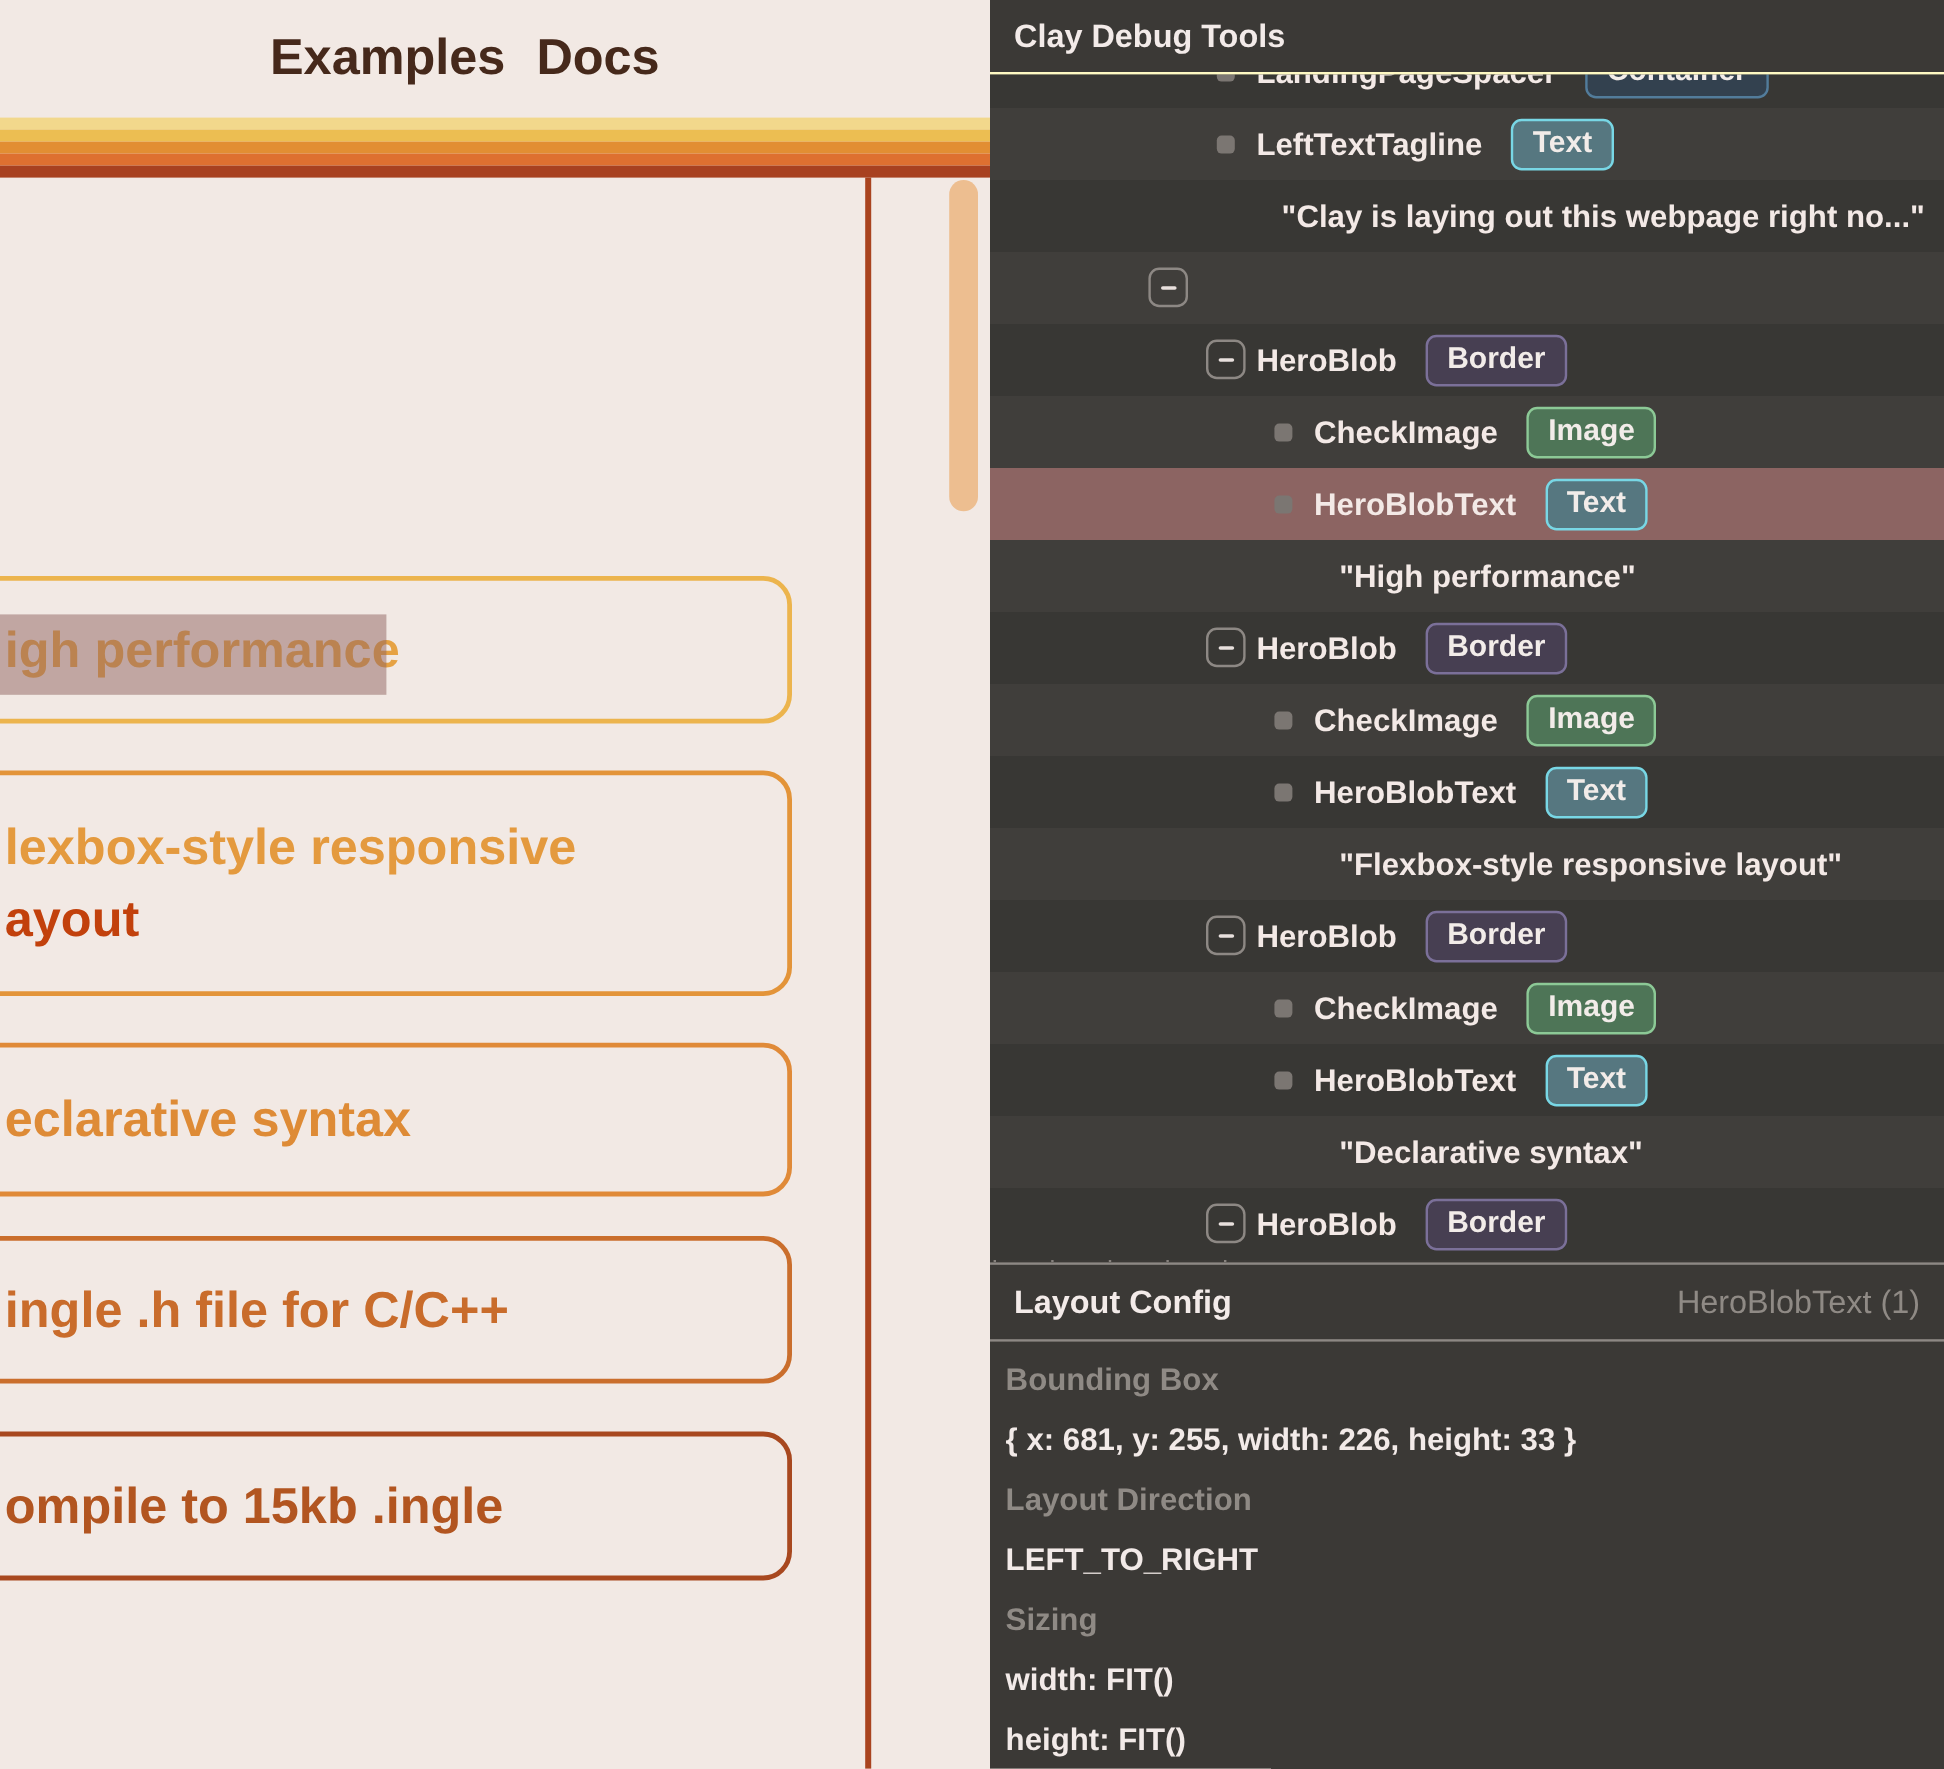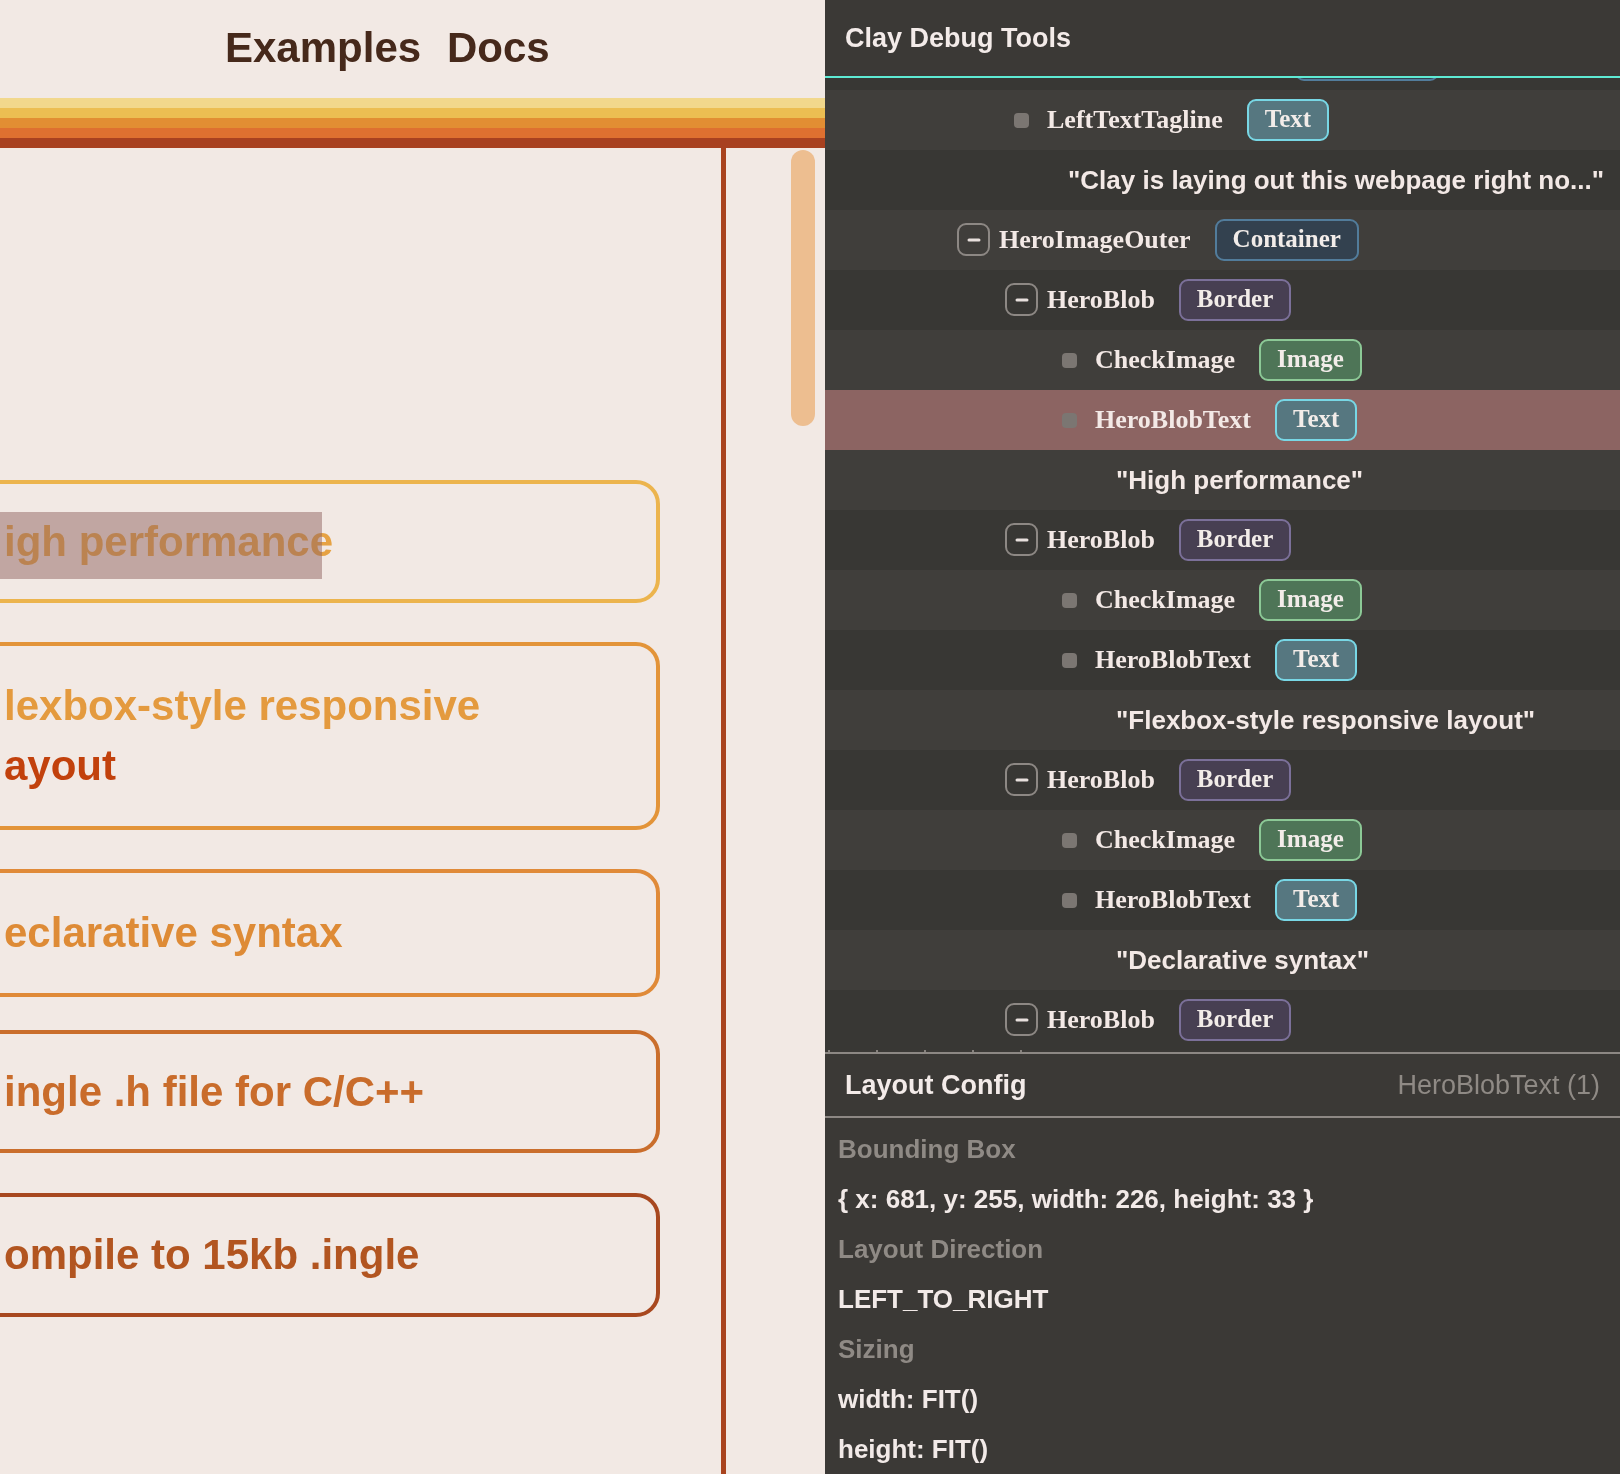--- a/index.html
+++ b/index.html
@@ -26,22 +26,22 @@
                  display:flex; flex-direction:column; justify-content:center; padding-left:30px; }
   .feature-line { font-size:42px; font-weight:700; line-height:60px; white-space:nowrap; }
 
   #selection-highlight { position:absolute; left:0; top:512px; width:322px; height:67px;
                          background:rgba(143,99,95,0.50); }
 
   
   #panel { position:absolute; left:825px; top:0; width:795px; height:1474px;
            background:#3b3936; color:#f3eae6; }
 
-  #panel-titlebar { position:absolute; left:0; top:0; width:795px; height:78px;
-                    background:#3b3936; border-bottom:2px solid #5eead4; z-index:5;
+  #panel-titlebar { position:absolute; left:0; top:0; width:795px; height:62px;
+                    background:#3b3936; border-bottom:2px solid #fef9c3; z-index:5;
                     display:flex; align-items:center; }
   #panel-title { margin-left:20px; font-size:27px; font-weight:700; color:#f3ebe9; }
   #panel-close { position:absolute; right:17px; top:12px; width:38px; height:38px;
                  background:#5c372f; border:3px solid #e5543c; border-radius:10px;
                  color:#f5eeec; font-size:21px; font-weight:700;
                  display:flex; align-items:center; justify-content:center; cursor:pointer; }
 
   #tree { position:absolute; left:0; top:0; width:795px; height:1052px; overflow:hidden; }
   .guide { position:absolute; width:2px; background:#87827e; z-index:1; }
 
@@ -50,21 +50,21 @@
   .row-light { background:#403e3b; }
   .row-selected { background:#8c6462; }
 
   .collapse-btn { position:absolute; top:13px; width:33px; height:33px; border:2px solid #8d8884;
                   border-radius:9px; background:transparent; cursor:pointer; }
   .collapse-btn .minus { position:absolute; left:50%; top:50%; width:13px; height:3px;
                          transform:translate(-50%,-50%); background:#e8e0dd; border-radius:2px; }
   .leaf-bullet { position:absolute; top:23px; width:15px; height:15px; border-radius:4px; background:#7b7672; }
 
   .el-name { position:absolute; top:0; height:60px; display:flex; align-items:center;
-             font-size:26px; font-weight:700; color:#f3e9e6; white-space:nowrap;font-family:Liberation Serif, serif; }
+             font-size:26px; font-weight:700; color:#f3e9e6; white-space:nowrap; }
   .badge { display:inline-block; margin-left:24px; padding:4px 16px 6px 16px; border-radius:9px;
            border:2px solid; font-size:25px; font-weight:700; color:#f2ece9; }
   .string-row { position:absolute; top:0; height:60px; display:flex; align-items:center;
                 font-size:26px; font-weight:600; color:#f3e9e6; white-space:nowrap; }
 
   #config-header { position:absolute; left:0; top:1052px; width:795px; height:66px; background:#3b3936;
                    border-top:2px solid #8d8884; border-bottom:2px solid #8d8884;
                    display:flex; align-items:center; justify-content:space-between; z-index:4; }
   #config-title { margin-left:20px; font-size:27px; font-weight:700; color:#f3ebe9; }
   #config-element { margin-right:20px; font-size:27px; font-weight:400; color:#8f8a85; }
@@ -137,24 +137,20 @@
           <span class="badge" style="background: rgb(86, 119, 128); border-color: rgb(120, 215, 229);">Text</span>
         </div>
       </div>
       <div class="tree-row row-dark" style="top: 150px;">
         <div class="string-row" style="left: 243px;">"Clay is laying out this webpage right no..."</div>
       </div>
       <div class="tree-row row-light" style="top: 210px;">
         <div class="collapse-btn" style="left: 132px;">
           <div class="minus"></div>
         </div>
-        <div class="el-name" style="left: 174px;">
-          <span>HeroImageOuter</span>
-          <span class="badge" style="background: rgb(51, 65, 79); border-color: rgb(82, 124, 155);">Container</span>
-        </div>
       </div>
       <div class="tree-row row-dark" style="top: 270px;">
         <div class="collapse-btn" style="left: 180px;">
           <div class="minus"></div>
         </div>
         <div class="el-name" style="left: 222px;">
           <span>HeroBlob</span>
           <span class="badge" style="background: rgb(71, 63, 82); border-color: rgb(123, 112, 153);">Border</span>
         </div>
       </div>

